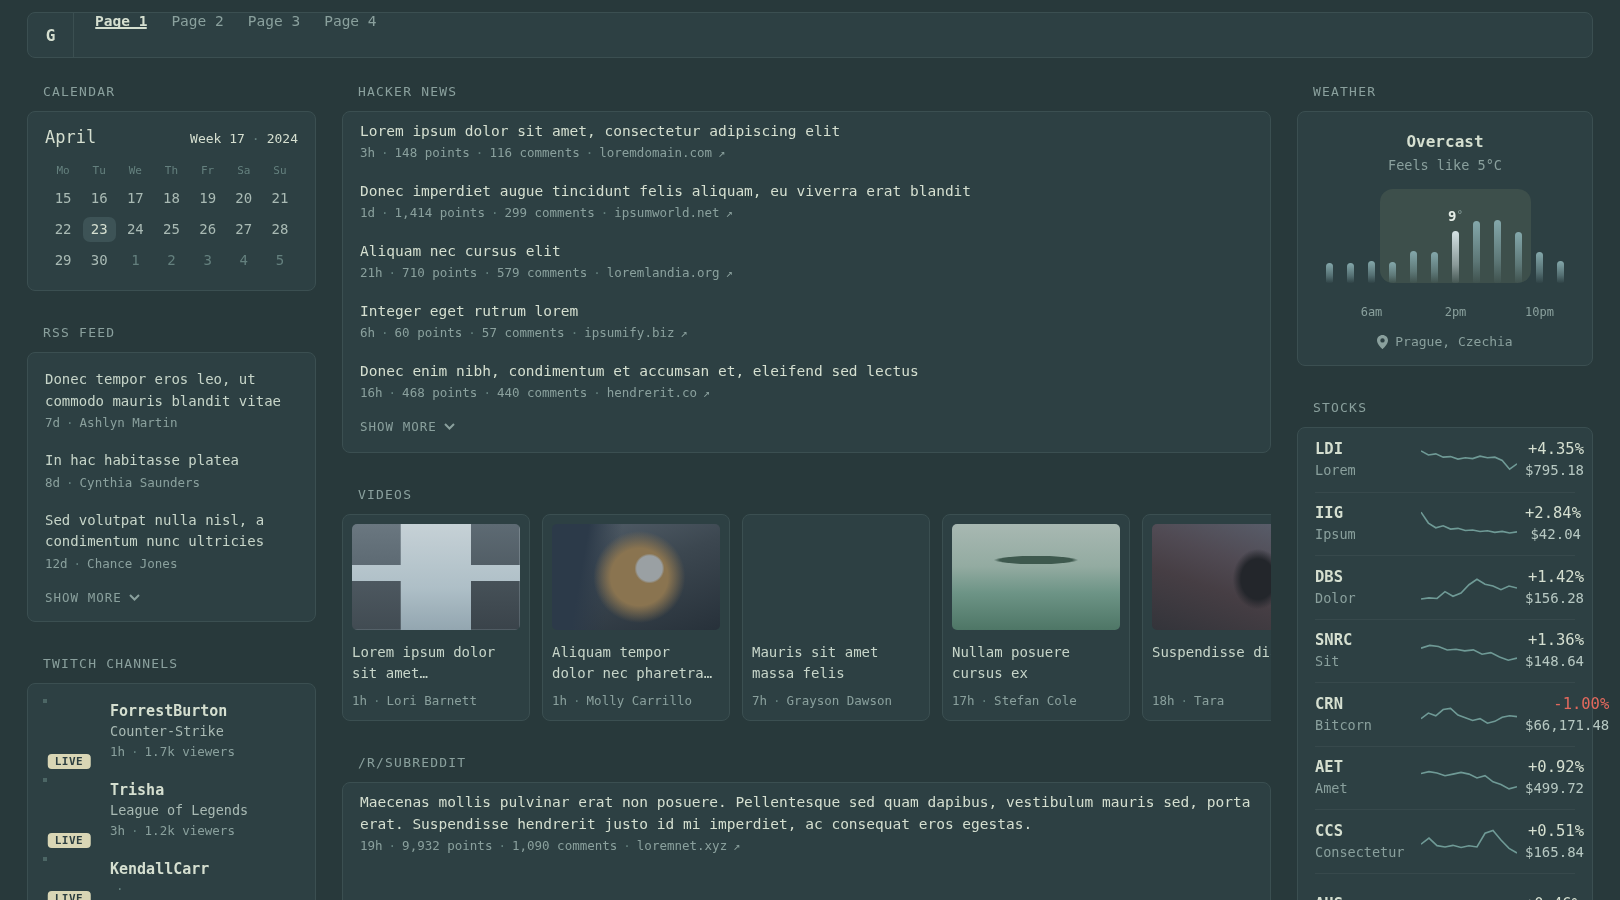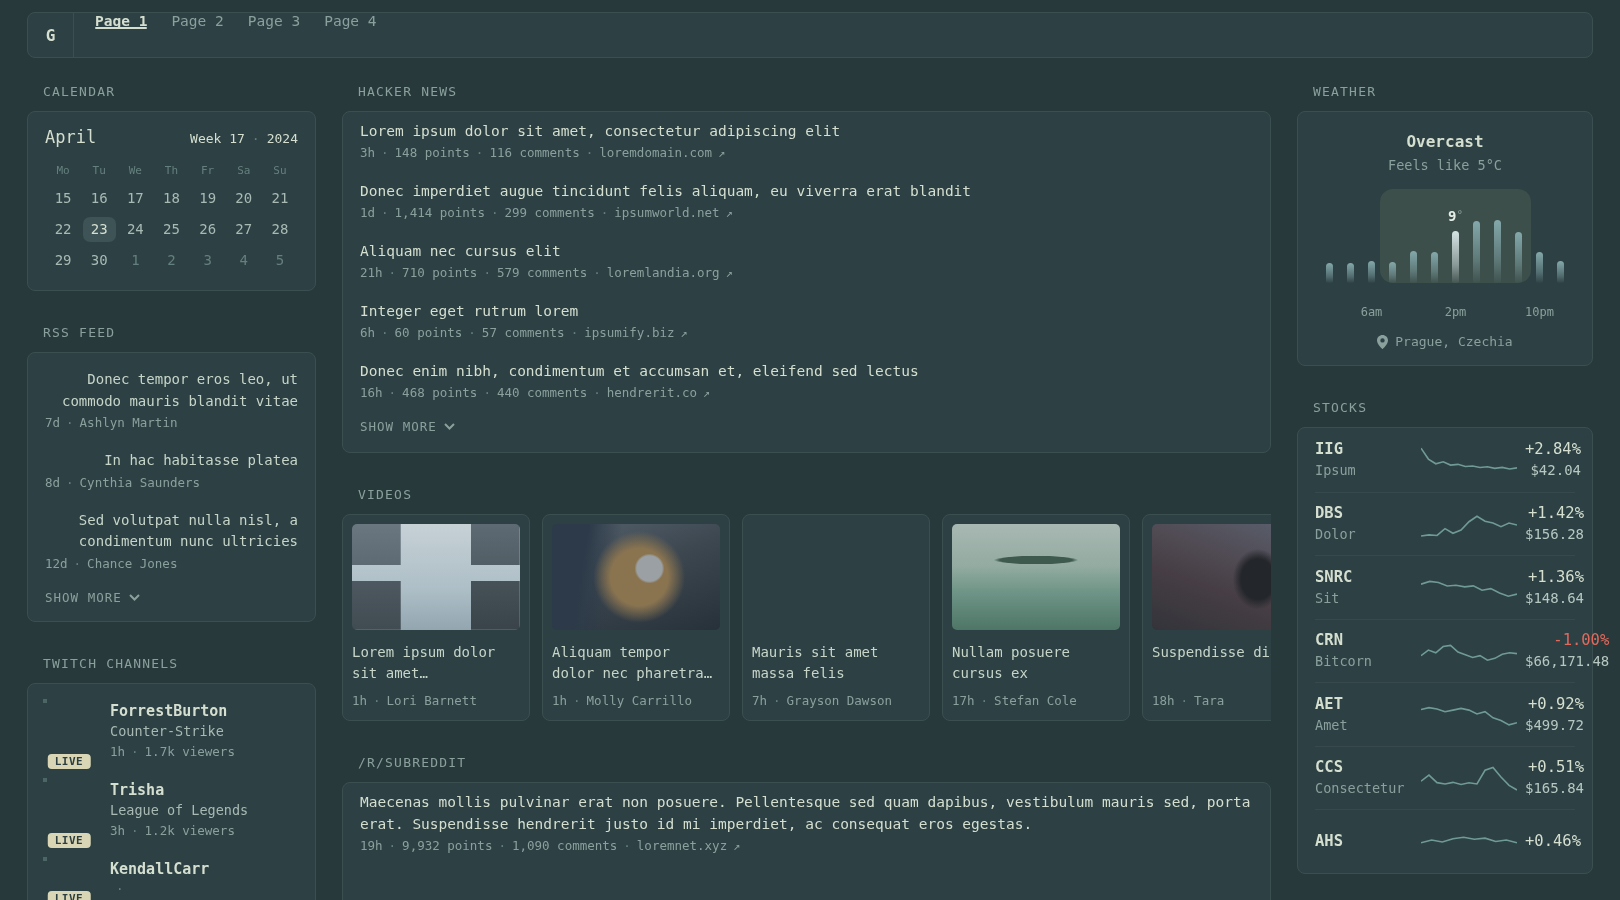--- a/index.html
+++ b/index.html
@@ -66,21 +66,21 @@
   .cal-cell{display:flex;align-items:center;justify-content:center;}
   .cal-days{margin-top:4px;}
   .cal-days .cal-cell{height:31px;font-size:14px;color:var(--text);}
   .cal-cell .day-box{padding:3px 8px;border-radius:7px;line-height:19px;}
   .cal-cell.today .day-box{background:var(--today-bg);color:var(--primary);}
   .cal-cell.adjacent{color:var(--dim);}
 
   
   .rss-card{padding:16px 17px;}
   .feed-item + .feed-item{margin-top:17px;}
-  .feed-title{font-size:14px;line-height:21.5px;color:#c7d5c9;display:block;text-align:right;}
+  .feed-title{font-size:14px;line-height:21.5px;color:#c7d5c9;display:block;}
   .feed-item .meta{margin-top:1px;}
 
   
   .twitch-card{padding:17px 17px;}
   .twitch-item{display:flex;gap:17px;}
   .twitch-item + .twitch-item{margin-top:18px;}
   .avatar-wrap{position:relative;width:48px;flex:none;}
   .avatar{width:46px;height:46px;border-radius:50%;box-shadow:0 0 0 2px #4c6665;}
   .avatar-1{background:
     radial-gradient(circle at 35% 40%,#8d8d85 0 14%,transparent 15%),
@@ -563,20 +563,33 @@
           <span>Prague, Czechia</span>
         </div>
       </div>
     </div>
 
     <div class="widget">
       <div class="wlabel">STOCKS</div>
       <div class="card stocks-card">
         <div>
 
+        <a class="stock-row">
+              <span class="s-id">
+                <div class="s-ticker">LDI</div>
+                <div class="s-name">Lorem</div>
+              </span>
+              <svg class="spark" viewBox="0 0 100 36" preserveAspectRatio="none">
+                <polyline vector-effect="non-scaling-stroke" points="0.0,8.4 7.7,12.7 15.4,11.5 23.1,15.0 30.8,14.4 38.5,17.0 46.2,15.6 53.8,16.5 61.5,13.9 69.2,15.6 76.9,15.0 84.6,18.5 92.3,27.8 100.0,22.0"></polyline>
+              </svg>
+              <span class="s-val">
+                <div class="s-change">+4.35%</div>
+                <div class="s-price">$795.18</div>
+              </span>
+            </a>
             <a class="stock-row">
               <span class="s-id">
                 <div class="s-ticker">IIG</div>
                 <div class="s-name">Ipsum</div>
               </span>
               <svg class="spark" viewBox="0 0 100 36" preserveAspectRatio="none">
                 <polyline vector-effect="non-scaling-stroke" points="0.0,5.5 7.7,17.0 15.4,22.0 23.1,19.9 30.8,23.4 38.5,22.6 46.2,24.9 53.8,24.3 61.5,26.0 69.2,25.2 76.9,26.9 84.6,25.8 92.3,27.5 100.0,26.3"></polyline>
               </svg>
               <span class="s-val">
                 <div class="s-change">+2.84%</div>

